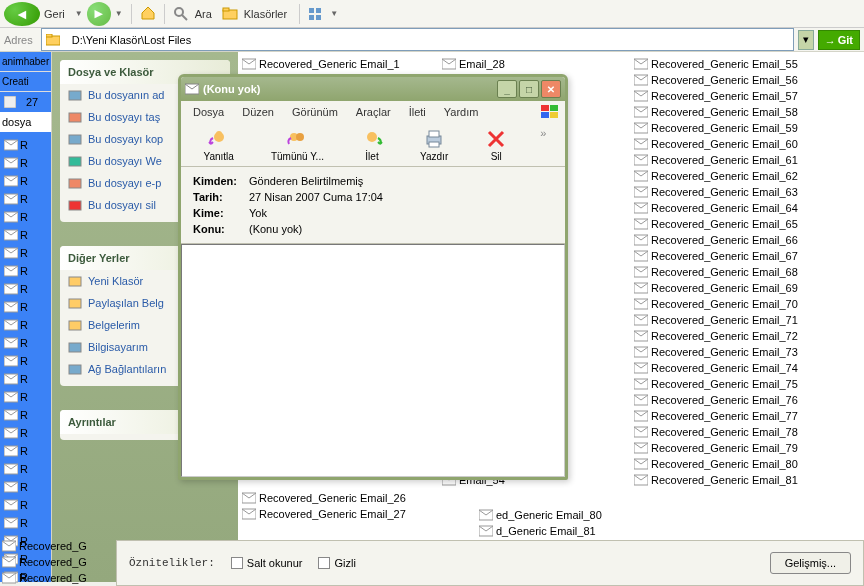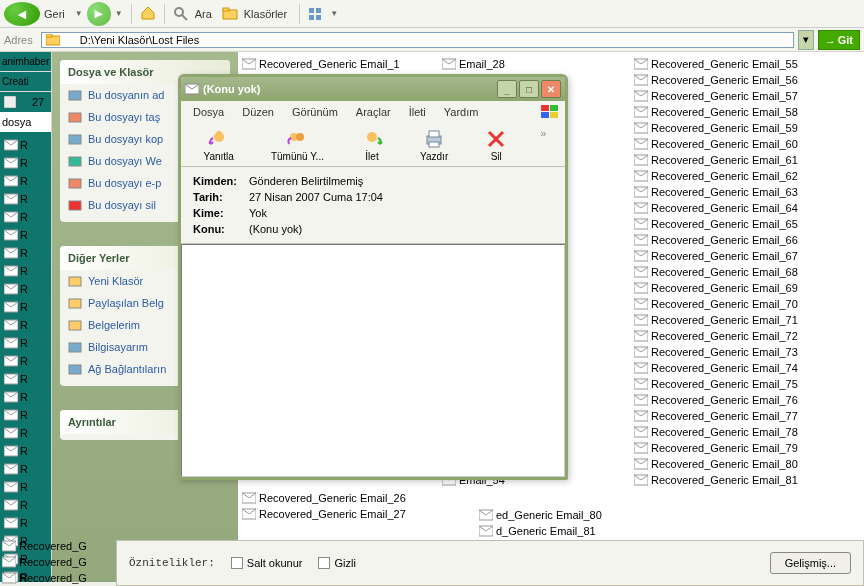--- a/index.html
+++ b/index.html
@@ -8,28 +8,28 @@
 .toolbar-top { height: 28px; background: #f5f5f0; border-bottom: 1px solid #ccc; display: flex; align-items: center; padding: 0 4px; gap: 2px; }
 .tb-back { width: 36px; height: 24px; background: radial-gradient(circle at 30% 30%, #6c4, #390); border-radius: 50%; display: flex; align-items: center; justify-content: center; color: #fff; font-size: 14px; }
 .tb-fwd { width: 24px; height: 24px; background: radial-gradient(circle at 30% 30%, #8d7, #6b4); border-radius: 50%; display: flex; align-items: center; justify-content: center; color: #fff; }
 .tb-label { margin: 0 6px 0 2px; color: #333; }
 .tb-dd { color: #666; font-size: 8px; padding: 0 2px; }
 .tb-sep { width: 1px; height: 20px; background: #ccc; margin: 0 4px; }
 .tb-icon { width: 20px; height: 20px; display: flex; align-items: center; justify-content: center; }
 
 .addr-row { height: 24px; background: #f5f5f0; border-bottom: 1px solid #d4d4c8; display: flex; align-items: center; padding: 0 4px; gap: 4px; }
 .addr-label { color: #888; margin-right: 4px; }
-.addr-box { flex: 1; height: 16px; border: 1px solid #7f9db9; background: #fff; display: flex; align-items: center; padding: 0 4px; gap: 20px; }
+.addr-box { flex: 1; height: 23px; border: 1px solid #7f9db9; background: #fff; display: flex; align-items: center; padding: 0 4px; gap: 12px; }
 .addr-dd { width: 16px; height: 20px; border: 1px solid #8a9; background: #c5d5a8; display: flex; align-items: center; justify-content: center; }
 .go-btn { height: 20px; background: #4a0; border: 1px solid #380; color: #fff; padding: 0 6px; display: flex; align-items: center; gap: 2px; font-weight: bold; }
 
 .main { display: flex; height: 530px; }
-.left-strip { width: 52px; background: #0f766e; border-right: 1px solid #d4d4c8; }
+.left-strip { width: 52px; background: #3b82f6; border-right: 1px solid #d4d4c8; }
 .ls-tab { padding: 4px 2px; font-size: 10px; border-bottom: 1px solid #ddd; }
-.ls-num { padding: 4px; display: flex; align-items: center; gap: 16px; }
+.ls-num { padding: 4px; display: flex; align-items: center; gap: 10px; }
 .ls-word { padding: 4px 2px; background: #fff; }
 .ls-items { padding-top: 4px; }
 .ls-item { display: flex; align-items: center; gap: 2px; padding: 2px 4px; }
 
 .content { flex: 1; display: flex; background: #fff; }
 
 .tasks-pane { width: 186px; background: linear-gradient(to bottom, #a5b88e, #94a87d); padding: 8px; }
 .task-box { background: #f4f4ee; border-radius: 4px; margin-bottom: 24px; padding-bottom: 6px; }
 .task-hdr { background: linear-gradient(to right, #fff, #e8ecd8); border-radius: 4px 4px 0 0; padding: 6px 8px; font-weight: bold; color: #3c5a3c; }
 .task-item { padding: 4px 8px; display: flex; align-items: center; gap: 6px; color: #2a5ba8; cursor: pointer; }

